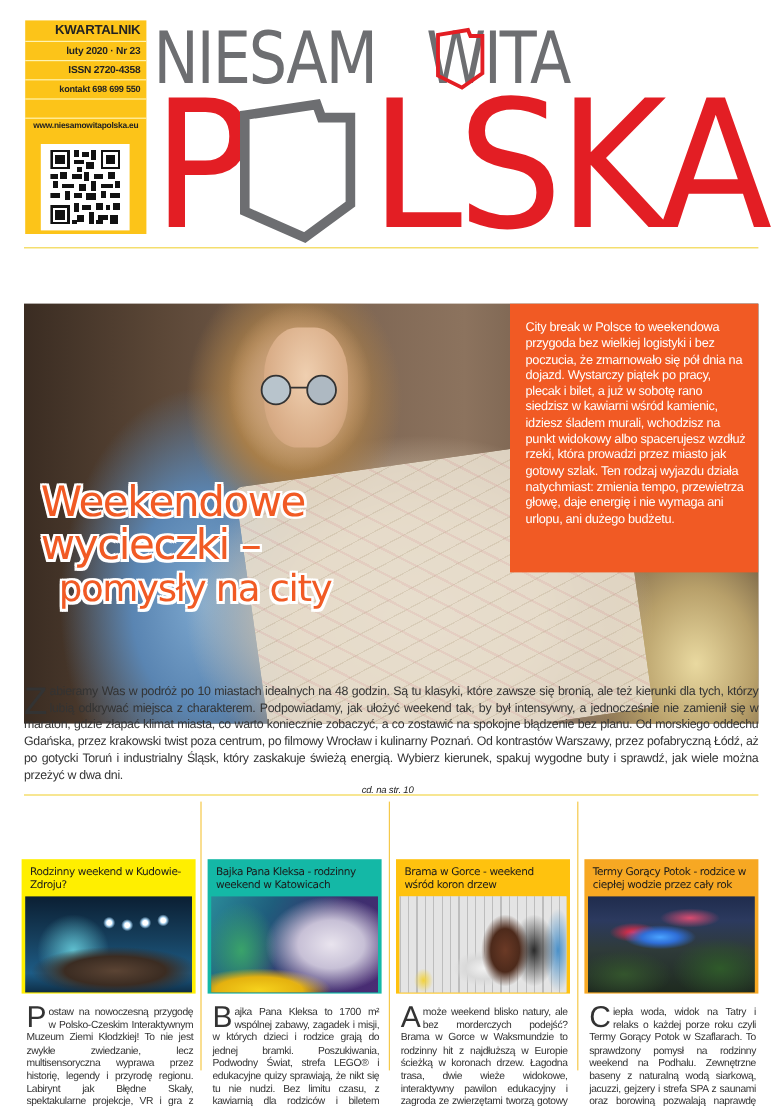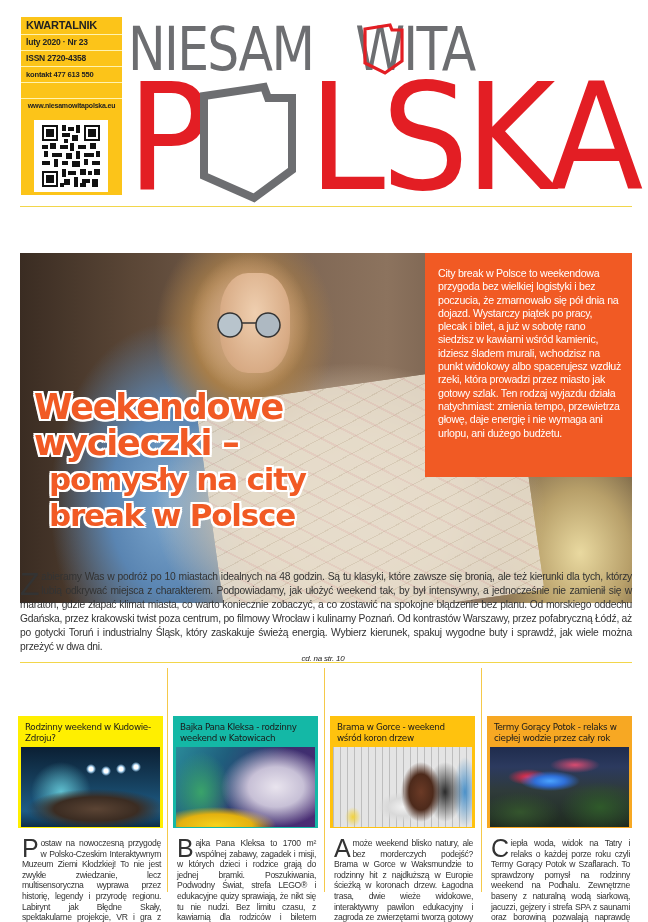--- a/index.html
+++ b/index.html
@@ -6,21 +6,21 @@
   html, body { width: 648px; height: 922px; background: #ffffff; overflow: hidden; }
   body { position: relative; font-family: "Liberation Sans", sans-serif; color: #222; }
 
   
   .info-box {
     position: absolute; left: 21px; top: 17px; width: 101px; height: 178px;
     background: #fcc419;
   }
   .info-row {
     font-family: "Liberation Sans", sans-serif; font-weight: bold;
-    font-size: 8.5px; color: #222; padding: 0 5px;
+    font-size: 8.5px; color: #222; text-align: right; padding: 0 5px;
     border-bottom: 1px solid #fff3b0; line-height: 15px; height: 16px;
     white-space: nowrap; letter-spacing: -0.2px;
   }
   .info-row.big { font-size: 11px; line-height: 17px; height: 18px; }
   .info-row.small { font-size: 7.6px; }
   .info-gap { height: 16px; border-bottom: 1px solid #fff3b0; }
   .info-url { font-size: 7px; font-weight: bold; text-align: center; padding-top: 3px; letter-spacing: -0.2px; }
   .qr { position: absolute; left: 13px; top: 103px; width: 74px; height: 72px; background: #fff; padding: 5px 8px; }
   .qr svg { width: 58px; height: 62px; display: block; }
 
@@ -67,22 +67,22 @@
   .lead-box {
     position: absolute; left: 405px; top: 0; width: 207px; height: 224px;
     background: #f15a24; padding: 14px 10px 0 13px;
   }
   .lead-text {
     font-family: "Liberation Sans", sans-serif; font-size: 10.6px; line-height: 13.3px;
     color: #ffffff; letter-spacing: -0.25px;
   }
 
   .headline {
-    position: absolute; left: 14px; top: 136px; width: 300px;
-    font-family: "DejaVu Sans", sans-serif; font-weight: bold;
+    position: absolute; left: 14px; top: 148px; width: 300px;
+    font-family: "DejaVu Sans", sans-serif; font-weight: normal;
     color: #f15a24; letter-spacing: -1.2px;
     text-shadow: 2px 0 0 #fff, -2px 0 0 #fff, 0 2px 0 #fff, 0 -2px 0 #fff,
                  2px 2px 0 #fff, -2px -2px 0 #fff, 2px -2px 0 #fff, -2px 2px 0 #fff;
   }
   .headline .l1, .headline .l2 { font-size: 35px; line-height: 36px; display: block; white-space: nowrap; }
   .headline .l3, .headline .l4 { font-size: 31px; line-height: 36px; display: block; white-space: nowrap; padding-left: 15px; }
 
   
   .intro {
     position: absolute; left: 20px; top: 570px; width: 612px;
@@ -154,21 +154,21 @@
   }
 </style>
 </head>
 <body>
 
 <header>
   <div class="info-box">
     <div class="info-row big">KWARTALNIK</div>
     <div class="info-row">luty 2020 · Nr 23</div>
     <div class="info-row">ISSN 2720-4358</div>
-    <div class="info-row small">kontakt 477 613 550</div>
+    <div class="info-row small">kontakt 698 699 550</div>
     <div class="info-gap"></div>
     <div class="info-url">www.niesamowitapolska.eu</div>
     <div class="qr">
       <svg viewBox="0 0 29 31" shape-rendering="crispEdges">
         <rect width="29" height="31" fill="#fff"></rect>
         <g fill="#111">
           <rect x="0" y="0" width="8" height="8"></rect>
             <rect x="1" y="1" width="6" height="6" fill="#fff"></rect>
             <rect x="2" y="2" width="4" height="4"></rect>
           <rect x="21" y="0" width="8" height="8"></rect>
@@ -245,21 +245,20 @@
   </div>
 
   <div class="lead-box">
     <p class="lead-text">City break w Polsce to weekendowa przygoda bez wielkiej logistyki i bez poczucia, że zmarnowało się pół dnia na dojazd. Wystarczy piątek po pracy, plecak i bilet, a już w sobotę rano siedzisz w kawiarni wśród kamienic, idziesz śladem murali, wchodzisz na punkt widokowy albo spacerujesz wzdłuż rzeki, która prowadzi przez miasto jak gotowy szlak. Ten rodzaj wyjazdu działa natychmiast: zmienia tempo, przewietrza głowę, daje energię i nie wymaga ani urlopu, ani dużego budżetu.</p>
   </div>
 
   <h1 class="headline">
     <span class="l1">Weekendowe</span>
     <span class="l2">wycieczki –</span>
     <span class="l3">pomysły na city</span>
-    <span class="l4">break w Polsce</span>
   </h1>
 </section>
 
 <article class="intro">
   <span class="dropcap">Z</span>
   <span>abieramy Was w podróż po 10 miastach idealnych na 48 godzin. Są tu klasyki, które zawsze się bronią, ale też kierunki dla tych, którzy lubią odkrywać miejsca z charakterem. Podpowiadamy, jak ułożyć weekend tak, by był intensywny, a jednocześnie nie zamienił się w maraton, gdzie złapać klimat miasta, co warto koniecznie zobaczyć, a co zostawić na spokojne błądzenie bez planu. Od morskiego oddechu Gdańska, przez krakowski twist poza centrum, po filmowy Wrocław i kulinarny Poznań. Od kontrastów Warszawy, przez pofabryczną Łódź, aż po gotycki Toruń i industrialny Śląsk, który zaskakuje świeżą energią. Wybierz kierunek, spakuj wygodne buty i sprawdź, jak wiele można przeżyć w dwa dni.</span>
   <span class="cont">cd. na str. 10</span>
 </article>
 <div class="intro-rule"></div>
 
@@ -296,21 +295,21 @@
     </div>
     <div class="col-text">
       <span class="dropcap">A</span><span> może weekend blisko natury, ale bez morderczych podejść? Brama w Gorce w Waksmundzie to rodzinny hit z najdłuższą w Europie ścieżką w koronach drzew. Łagodna trasa, dwie wieże widokowe, interaktywny pawilon edukacyjny i zagroda ze zwierzętami tworzą gotowy plan na kilka godzin wśród lasu. To idealny pomysł na aktywny, a jednocześnie spokojny weekend w okolicach Nowego Targu.</span>
       <span class="cont">cd. na str. 2</span>
     </div>
   </div>
   <div class="col-sep" style="left:481px;"></div>
 
   <div class="col c4" style="left:487px;">
     <div class="col-card" style="background:#f7a823;">
-      <div class="col-title">Termy Gorący Potok - relaks w ciepłej wodzie przez cały rok</div>
+      <div class="col-title">Termy Gorący Potok - rodzice w ciepłej wodzie przez cały rok</div>
       <div class="col-img img-termy" aria-label="Termy nocą z oświetlonymi basenami"></div>
     </div>
     <div class="col-text">
       <span class="dropcap">C</span><span>iepła woda, widok na Tatry i relaks o każdej porze roku czyli Termy Gorący Potok w Szaflarach. To sprawdzony pomysł na rodzinny weekend na Podhalu. Zewnętrzne baseny z naturalną wodą siarkową, jacuzzi, gejzery i strefa SPA z saunami oraz borowiną pozwalają naprawdę odpocząć.</span>
       
     </div>
   </div>
 </section>
 
 </body></html>

